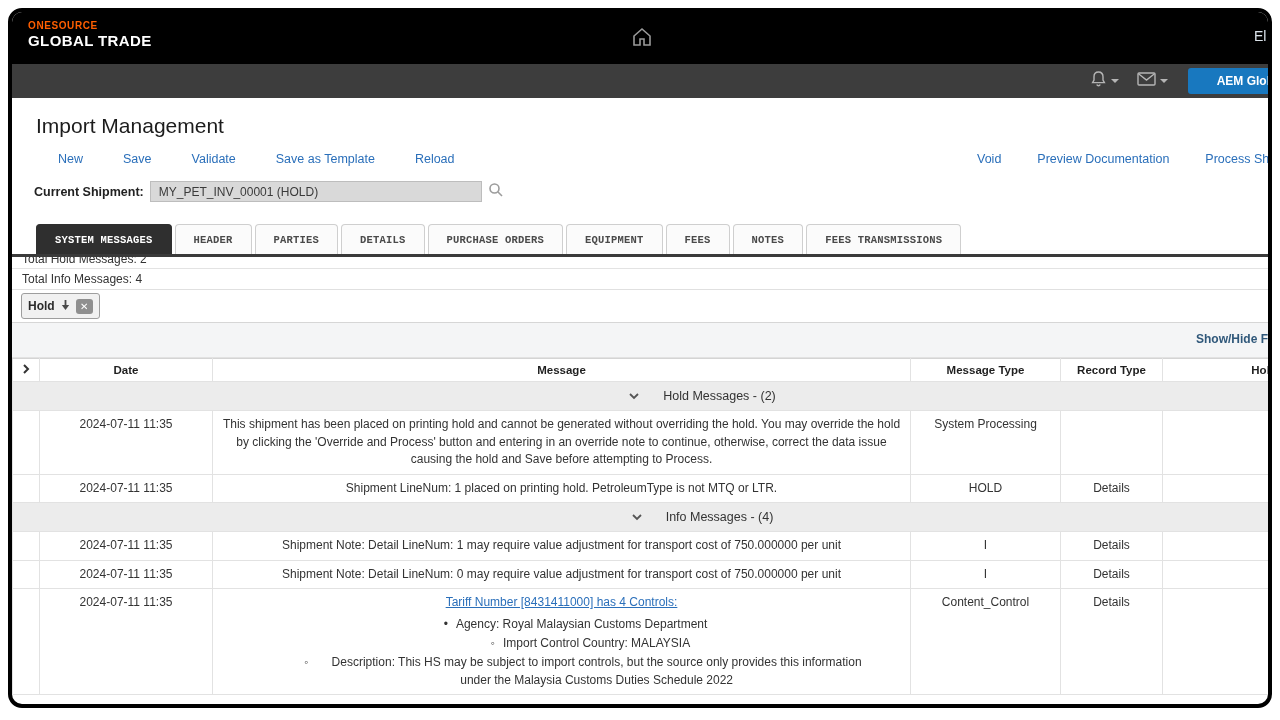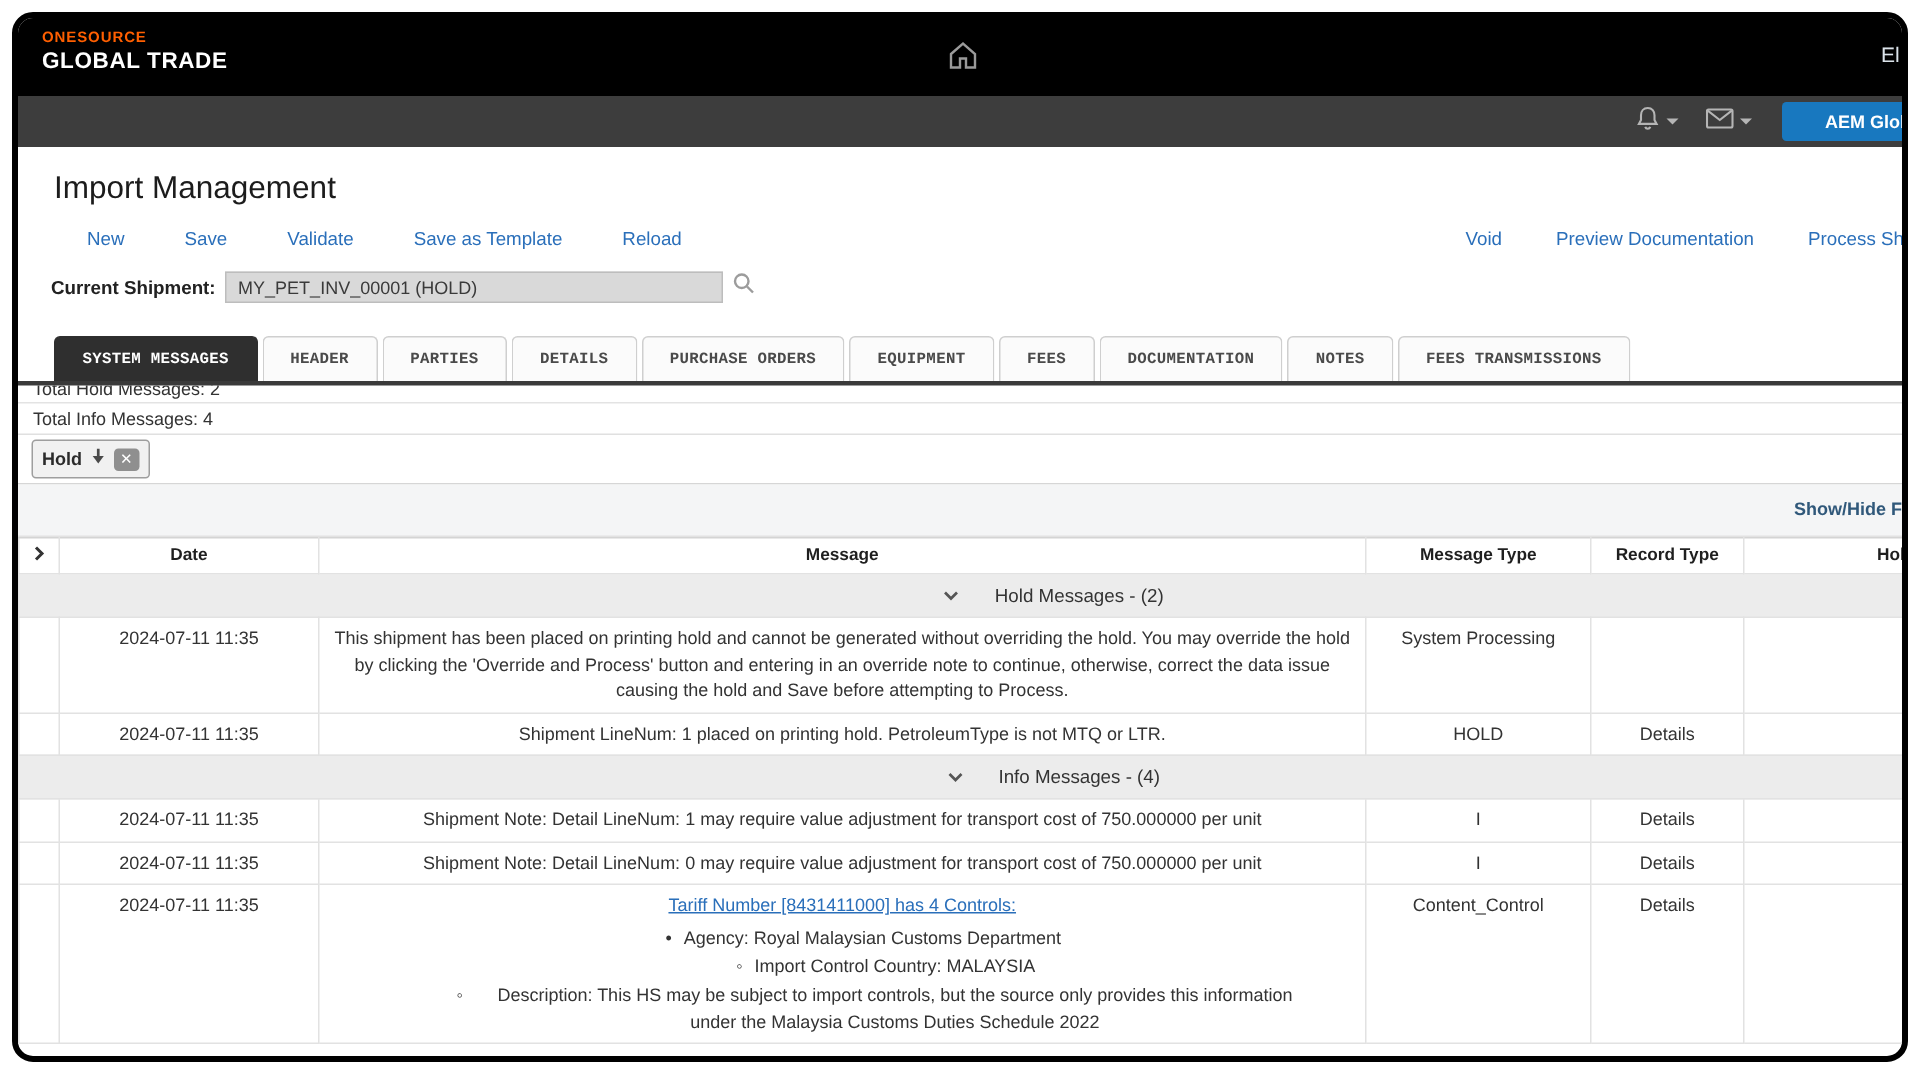--- a/index.html
+++ b/index.html
@@ -156,21 +156,20 @@
     </div>
 
     <div class="tabs" id="tabs">
           <div class="tab active">SYSTEM MESSAGES</div>
           <div class="tab">HEADER</div>
           <div class="tab">PARTIES</div>
           <div class="tab">DETAILS</div>
           <div class="tab">PURCHASE ORDERS</div>
           <div class="tab">EQUIPMENT</div>
           <div class="tab">FEES</div>
-          <div class="tab">DOCUMENTATION</div>
           <div class="tab">NOTES</div>
           <div class="tab">FEES TRANSMISSIONS</div>
         </div>
   </div>
 
   <div class="tab-underline"></div>
 
   <div class="panel">
     <div class="clip-row">
       <div>Total Hold Messages: 2</div>

